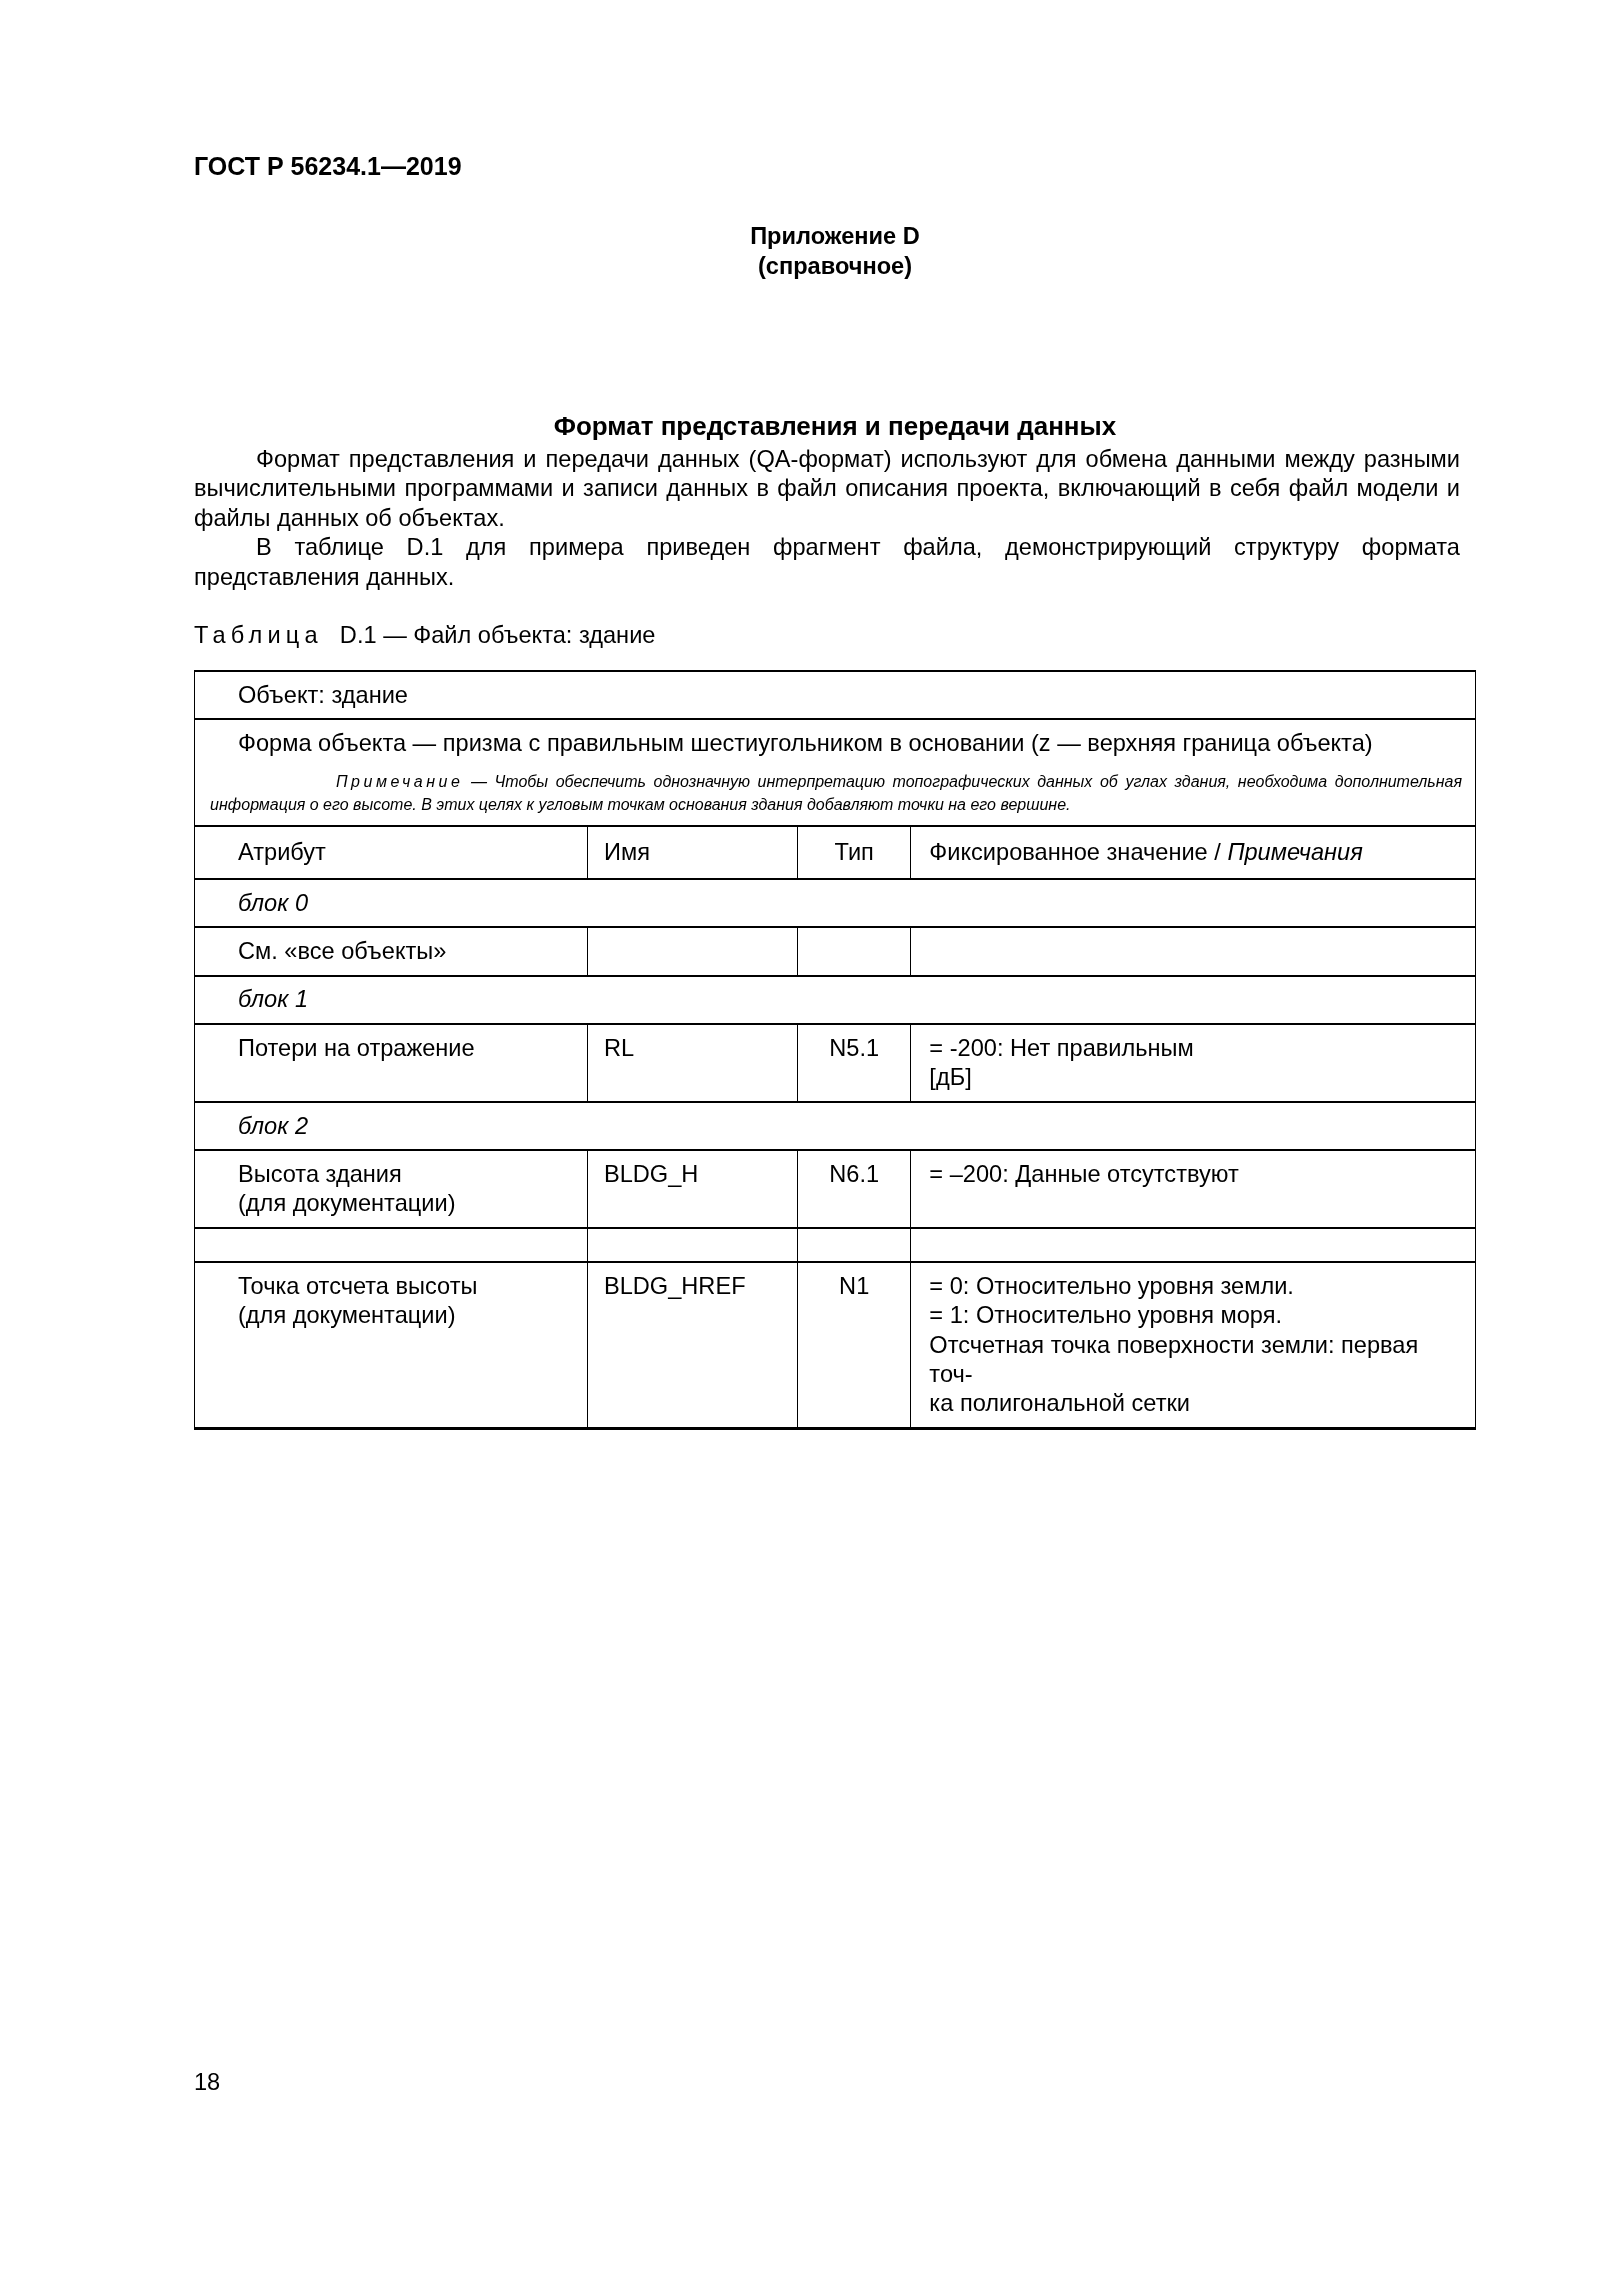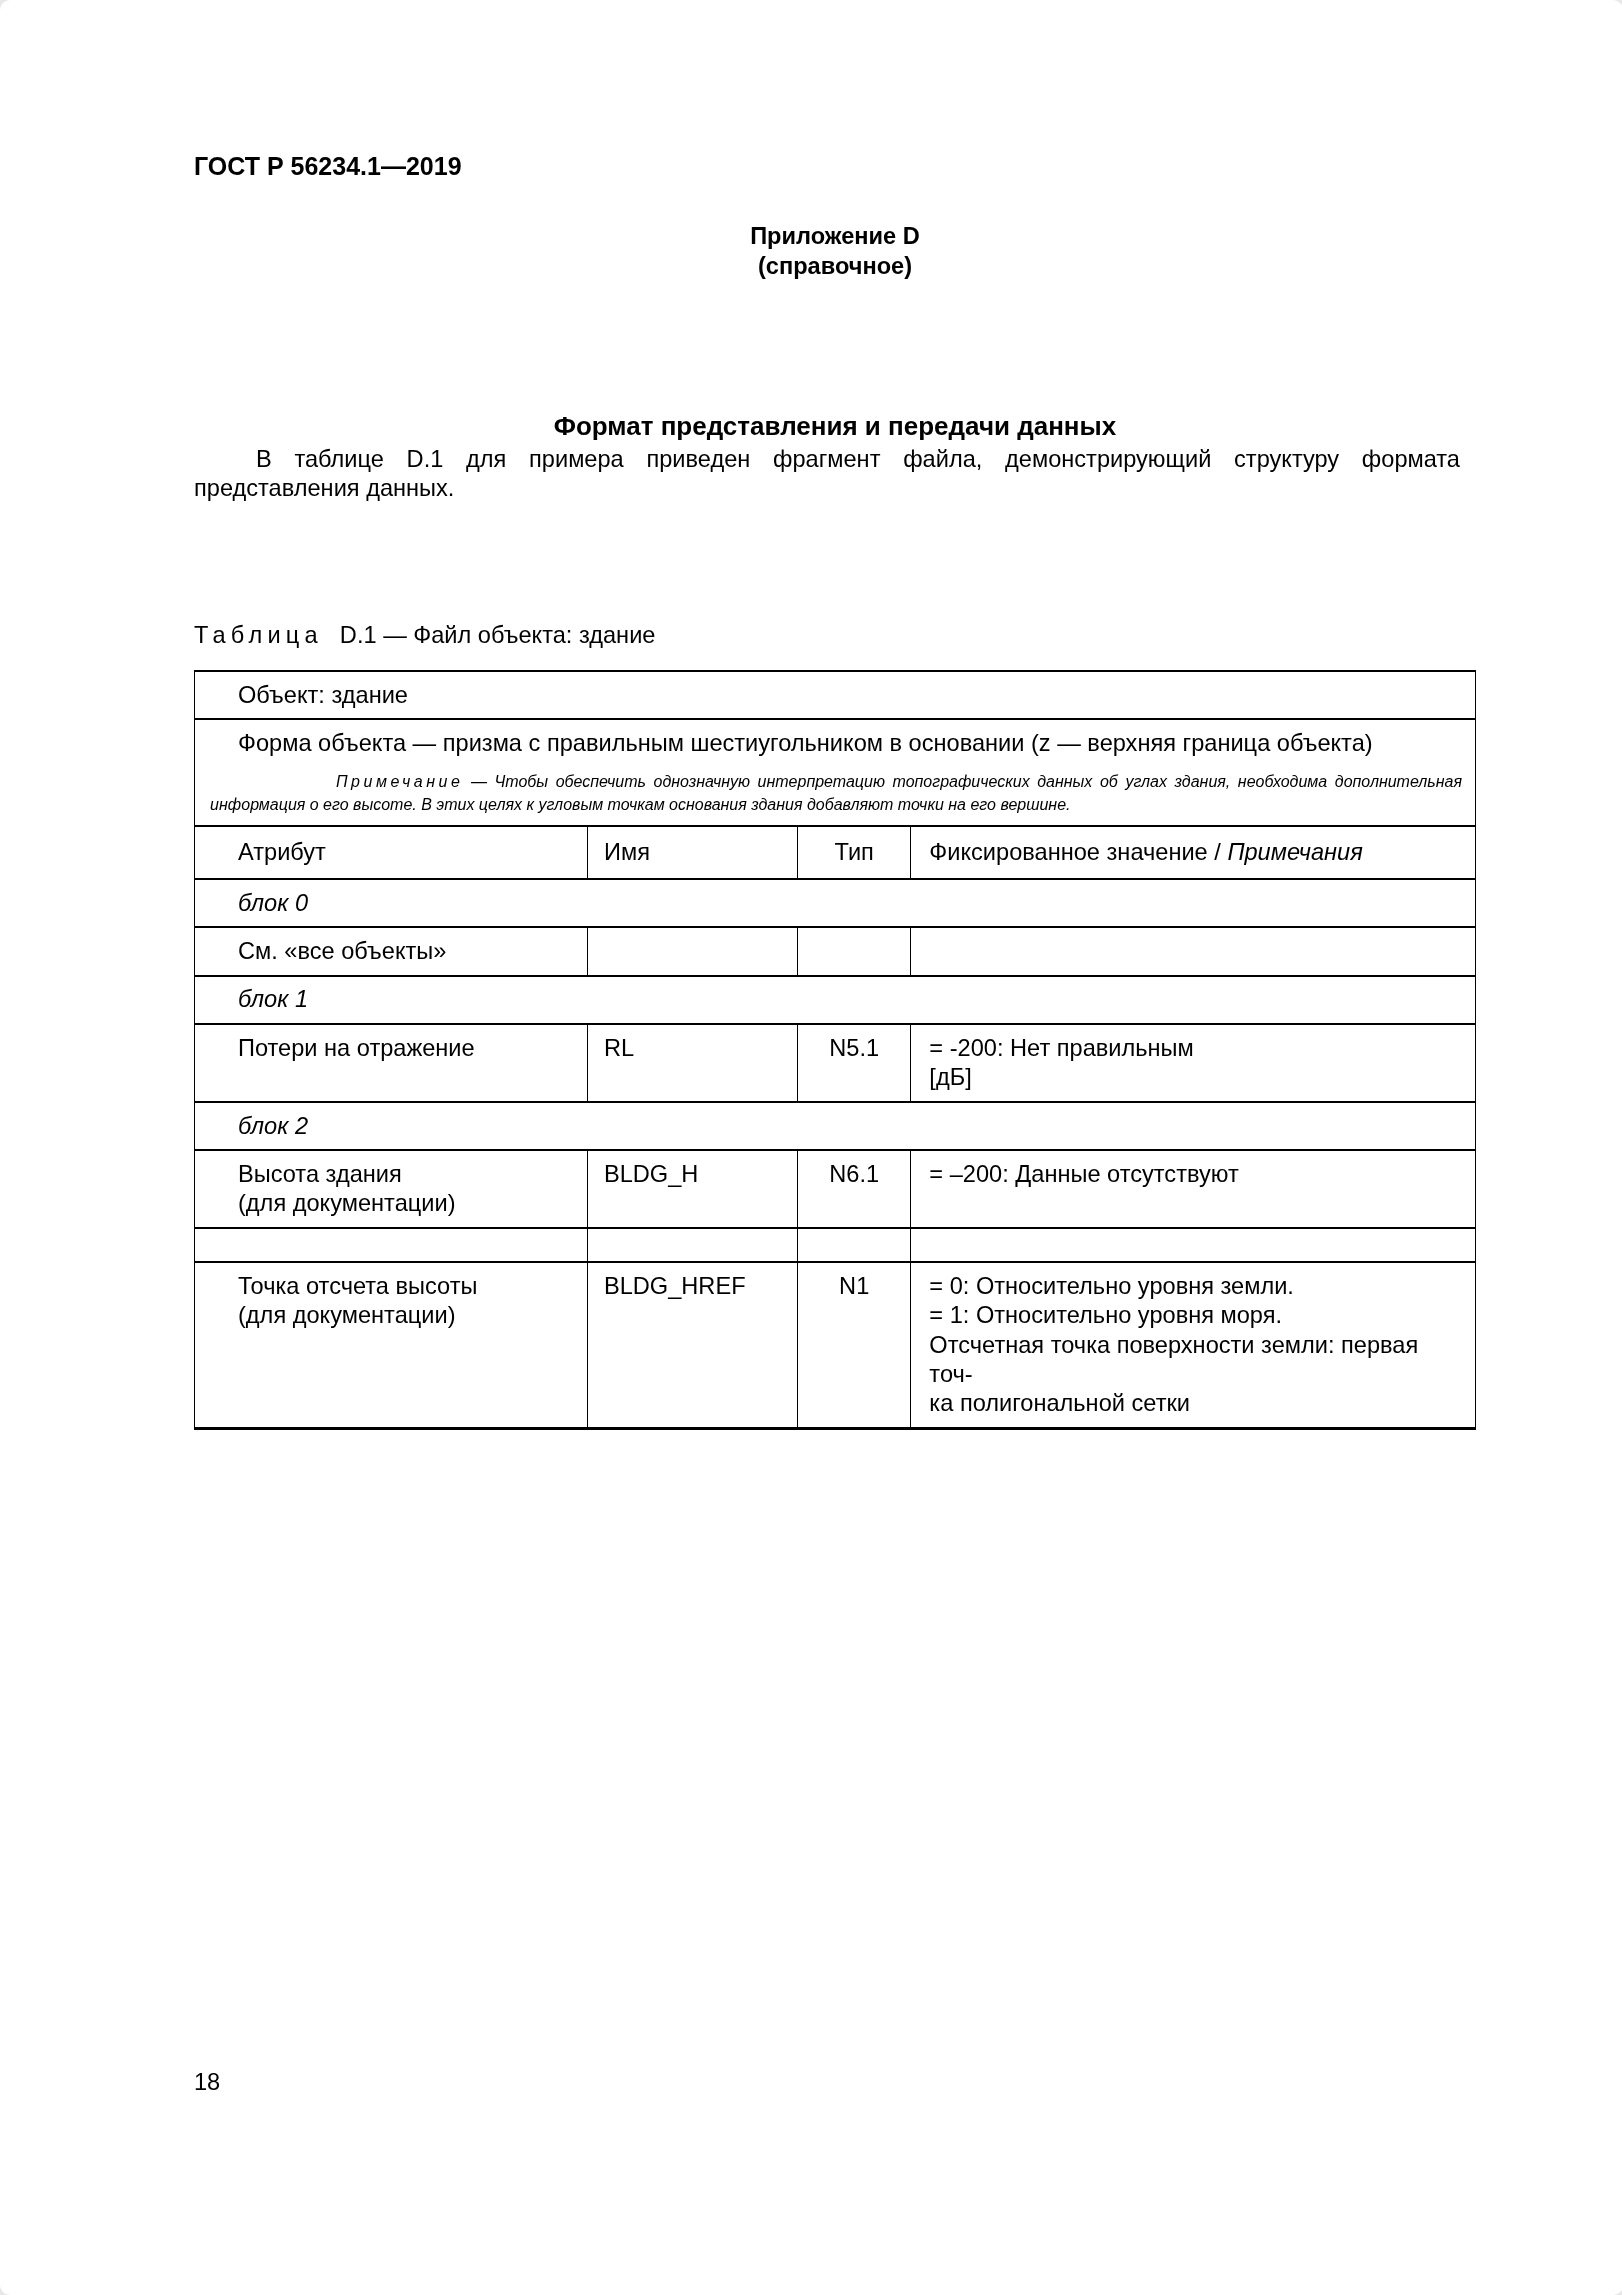--- a/index.html
+++ b/index.html
@@ -5,21 +5,20 @@
   html, body { margin: 0; padding: 0; background: #e8e8e8; }
   .page {
     position: relative;
     width: 1623px;
     height: 2295px;
     margin: 0 auto;
     background: #ffffff;
     color: #000000;
     font-family: "Liberation Sans", "DejaVu Sans", sans-serif;
     overflow: hidden;
-    border-radius: 10px;
   }
   .doc-code {
     position: absolute;
     left: 194px;
     top: 152px;
     font-size: 25px;
     font-weight: bold;
     white-space: nowrap;
   }
   .appendix {
@@ -113,20 +112,21 @@
   <div class="doc-code">ГОСТ Р 56234.1—2019</div>
 
   <div class="appendix">
     <div>Приложение D</div>
     <div>(справочное)</div>
   </div>
 
   <div class="page-title">Формат представления и передачи данных</div>
 
   <div class="body-text">
+    <p>Формат представления и передачи данных (QA-формат) используют для обмена данными между разными вычислительными программами и записи данных в файл описания проекта, включающий в себя файл модели и файлы данных об объектах.</p>
     <p>В таблице D.1 для примера приведен фрагмент файла, демонстрирующий структуру формата представления данных.</p>
   </div>
 
   <div class="table-caption">
     <span class="spaced">Таблица</span><span class="cap-rest">D.1 — Файл объекта: здание</span>
   </div>
 
   <table class="doc-table">
     <colgroup>
       <col style="width:30.7%">

